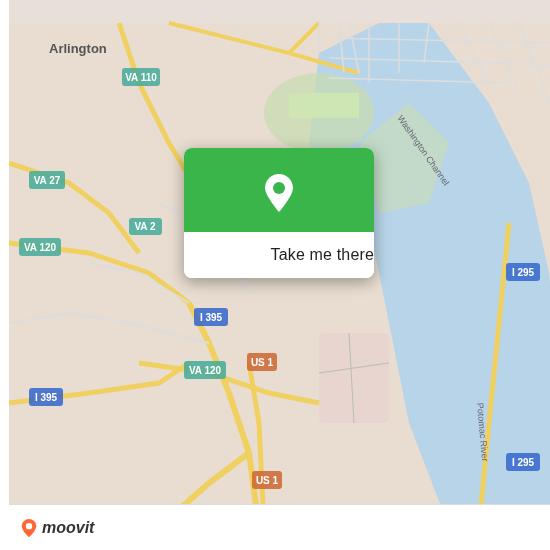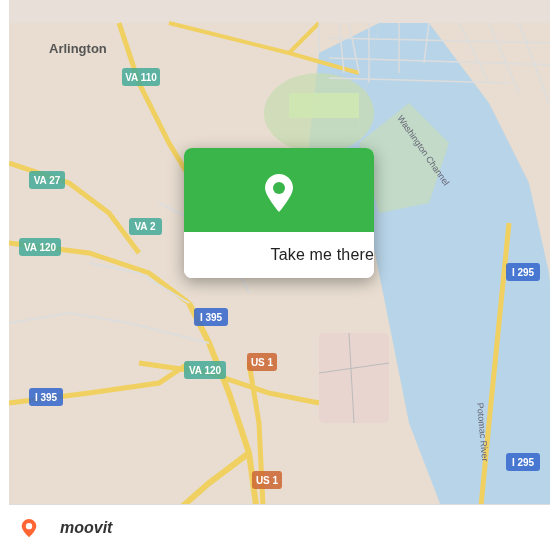--- a/index.html
+++ b/index.html
@@ -98,21 +98,21 @@
     }
 
     #brand-text {
       font-size: 13px;
       color: #333;
     }
 
     #moovit-logo {
       display: flex;
       align-items: center;
-      gap: 21px;
+      gap: 3px;
     }
 
     #moovit-pin {
       width: 20px;
       height: 20px;
     }
 
     #moovit-name {
       font-size: 16px;
       font-weight: bold;

